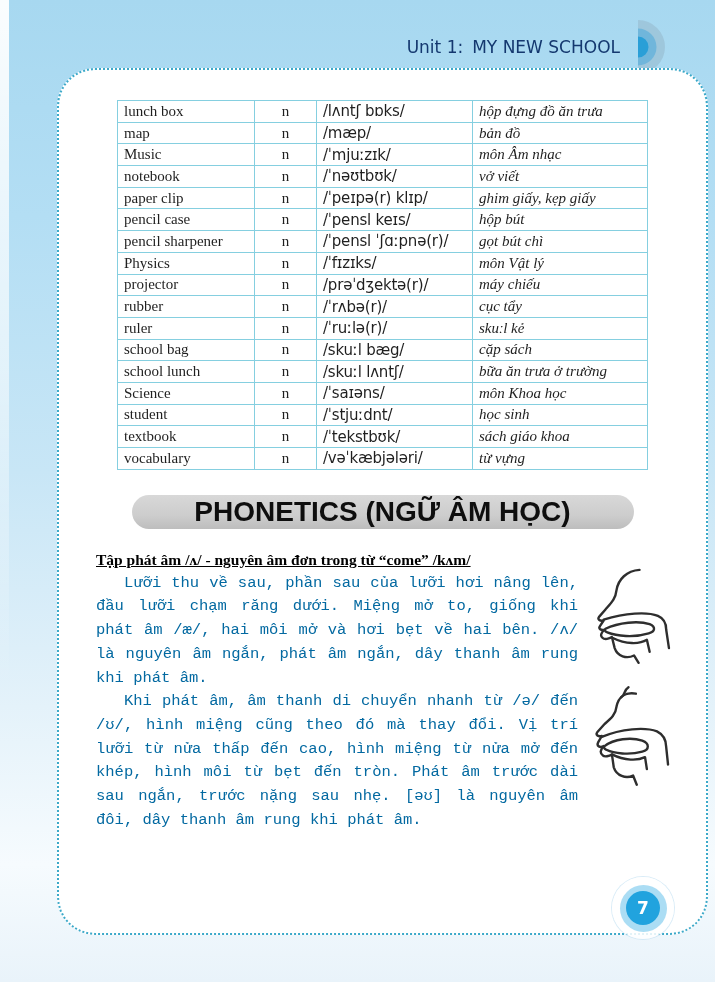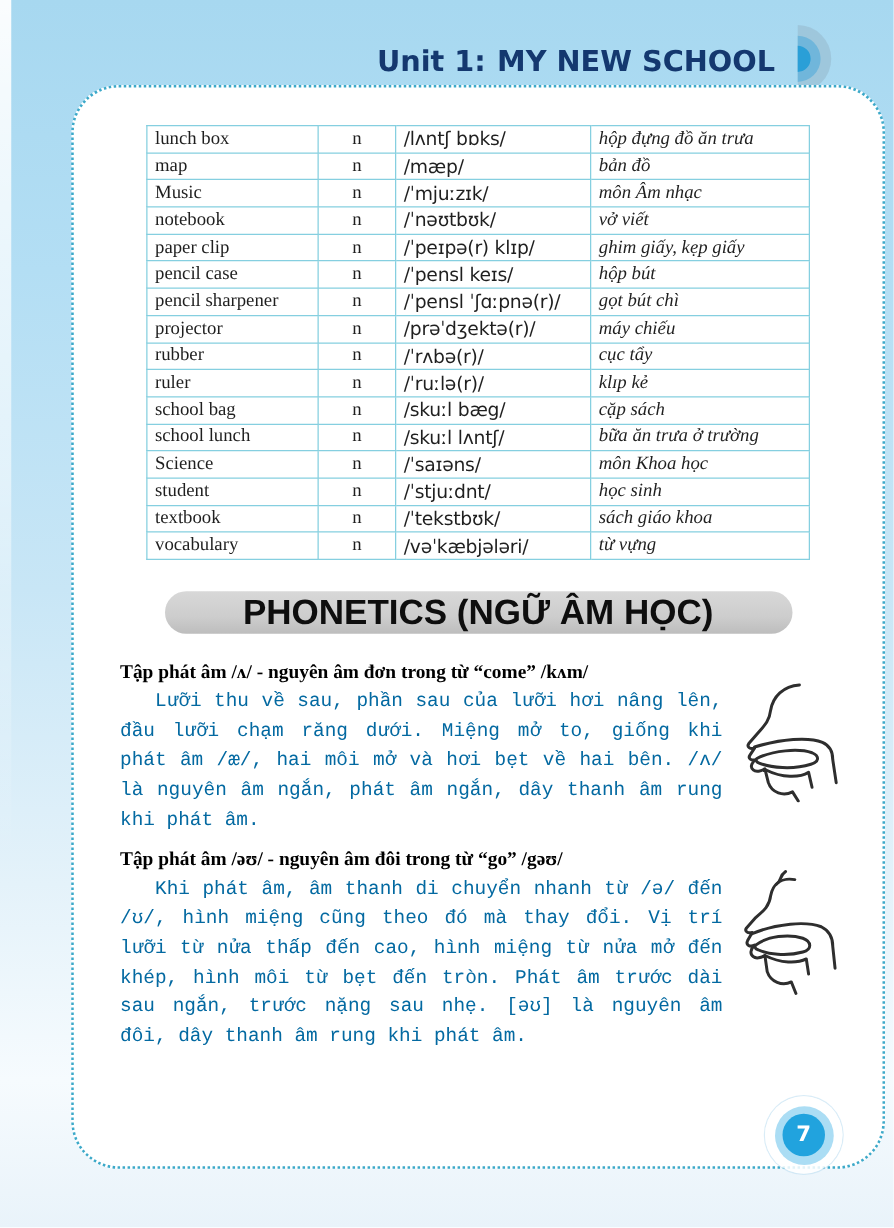--- a/index.html
+++ b/index.html
@@ -14,21 +14,21 @@
   }
 
   .left-edge {
     position:absolute; left:0; top:0; width:9px; height:70%;
     background: linear-gradient(180deg, rgba(255,255,255,0.95) 0%, rgba(255,255,255,0.55) 55%, rgba(255,255,255,0) 100%);
   }
 
   .unit-header {
     position:absolute; top:37px; right:95px;
     font-family:"DejaVu Sans","Liberation Sans",sans-serif;
-    font-weight:bold; font-size:23px; color:#14386f; white-space:nowrap;
+    font-weight:normal; font-size:17px; color:#14386f; white-space:nowrap;
   }
   .unit-header .unit-label { margin-right:9px; }
 
   .corner-deco { position:absolute; left:638px; top:20px; }
 
   .card {
     position:absolute; left:57px; top:68px; width:651px; height:867px;
     box-sizing:border-box; background:#ffffff;
     border:2px dotted #3ca9c9; border-radius:38px;
   }
@@ -50,20 +50,21 @@
     background:linear-gradient(180deg,#d8d8d8 0%, #cdcdcd 60%, #bdbdbd 100%);
     text-align:center; line-height:34px;
     font-family:"Liberation Sans","DejaVu Sans",sans-serif;
     font-weight:700; font-size:28px; color:#0e0e0e;
   }
 
   .lessons { padding:12px 30px 0 37px; }
   .lesson-heading {
     font-weight:bold; font-size:15.5px; color:#000;
     margin:10px 0 3px;
+    text-decoration:underline;
   }
   .lesson-body { overflow:visible; }
   .lesson-body::after { content:""; display:block; clear:both; }
   svg.mouth { float:right; margin:-6px -4px 2px 10px; }
   svg.mouth path { stroke:#2e2e2e; stroke-width:2.6; fill:none; stroke-linecap:round; stroke-linejoin:round; }
   .lesson-body p {
     margin:0; font-size:15.5px; line-height:1.53;
     text-align:justify; text-indent:28px; color:#0369a1;font-family:Liberation Mono, monospace;
   }
 
@@ -141,36 +142,42 @@
             <td class="col-ipa">/ˈpensl keɪs/</td>
             <td class="col-meaning">hộp bút</td>
           </tr>
           <tr>
             <td class="col-word">pencil sharpener</td>
             <td class="col-pos">n</td>
             <td class="col-ipa">/ˈpensl ˈʃɑːpnə(r)/</td>
             <td class="col-meaning">gọt bút chì</td>
           </tr>
           <tr>
+            <td class="col-word">Physics</td>
+            <td class="col-pos">n</td>
+            <td class="col-ipa">/ˈfɪzɪks/</td>
+            <td class="col-meaning">môn Vật lý</td>
+          </tr>
+          <tr>
             <td class="col-word">projector</td>
             <td class="col-pos">n</td>
             <td class="col-ipa">/prəˈdʒektə(r)/</td>
             <td class="col-meaning">máy chiếu</td>
           </tr>
           <tr>
             <td class="col-word">rubber</td>
             <td class="col-pos">n</td>
             <td class="col-ipa">/ˈrʌbə(r)/</td>
             <td class="col-meaning">cục tẩy</td>
           </tr>
           <tr>
             <td class="col-word">ruler</td>
             <td class="col-pos">n</td>
             <td class="col-ipa">/ˈruːlə(r)/</td>
-            <td class="col-meaning">klɪp kẻ</td>
+            <td class="col-meaning">skuːl kẻ</td>
           </tr>
           <tr>
             <td class="col-word">school bag</td>
             <td class="col-pos">n</td>
             <td class="col-ipa">/skuːl bæg/</td>
             <td class="col-meaning">cặp sách</td>
           </tr>
           <tr>
             <td class="col-word">school lunch</td>
             <td class="col-pos">n</td>
@@ -215,21 +222,20 @@
             <path d="M56,3 C42,4 33,13 31,25 C30,34 26,38 19,46 L12,54 C10,57 13,59 17,58 L13,64 C11,67 14,69 18,68 C14,71 13,75 16,77 C18,79 23,78 26,76 L29,88 C32,97 42,100 50,96 L55,104"></path>
             <path d="M17,57 C40,50 64,48 76,53 C83,56 85,62 85,68 L88,88"></path>
             <path d="M19,67 C33,60 55,58 67,62 C74,65 73,70 66,72 C50,77 31,75 21,71 C18,70 18,68 19,67 Z"></path>
             <path d="M27,77 C41,84 56,84 64,79 L67,92"></path>
           </svg>
           <p>Lưỡi thu về sau, phần sau của lưỡi hơi nâng lên, đầu lưỡi chạm răng dưới. Miệng mở to, giống khi phát âm /æ/, hai môi mở và hơi bẹt về hai bên. /ʌ/ là nguyên âm ngắn, phát âm ngắn, dây thanh âm rung khi phát âm.</p>
         </div>
       </div>
 
       <div class="lesson">
-        <div class="lesson-heading">Tập phát âm /əʊ/ - nguyên âm đôi trong từ “go” /gəʊ/</div>
         <div class="lesson-body">
           <svg class="mouth" width="92" height="104" viewBox="0 0 100 110">
             <path d="M44,2 C38,6 41,10 36,13"></path>
             <path d="M52,9 C40,7 33,13 31,23 C30,32 25,36 18,42 L10,51 C8,54 11,56 15,55 L11,62 C9,66 13,68 17,66 C13,70 13,74 16,76 C18,78 23,77 26,75 L28,89 C31,98 41,102 49,98 L53,108"></path>
             <path d="M15,56 C36,47 62,45 75,50 C83,54 85,61 85,67 L87,86"></path>
             <path d="M18,66 C28,58 47,56 59,60 C67,63 67,70 59,72 C45,76 28,74 20,70 C17,69 17,67 18,66 Z"></path>
             <path d="M26,75 C40,82 54,82 62,78 L64,91"></path>
           </svg>
           <p>Khi phát âm, âm thanh di chuyển nhanh từ /ə/ đến /ʊ/, hình miệng cũng theo đó mà thay đổi. Vị trí lưỡi từ nửa thấp đến cao, hình miệng từ nửa mở đến khép, hình môi từ bẹt đến tròn. Phát âm trước dài sau ngắn, trước nặng sau nhẹ. [əʊ] là nguyên âm đôi, dây thanh âm rung khi phát âm.</p>
         </div>

